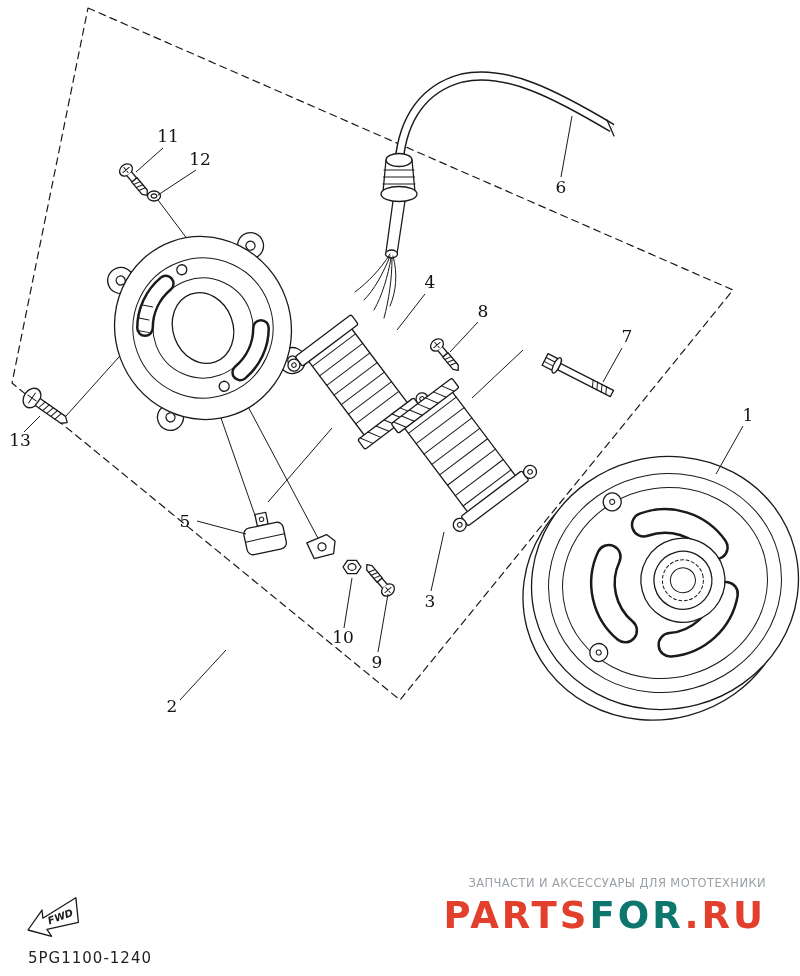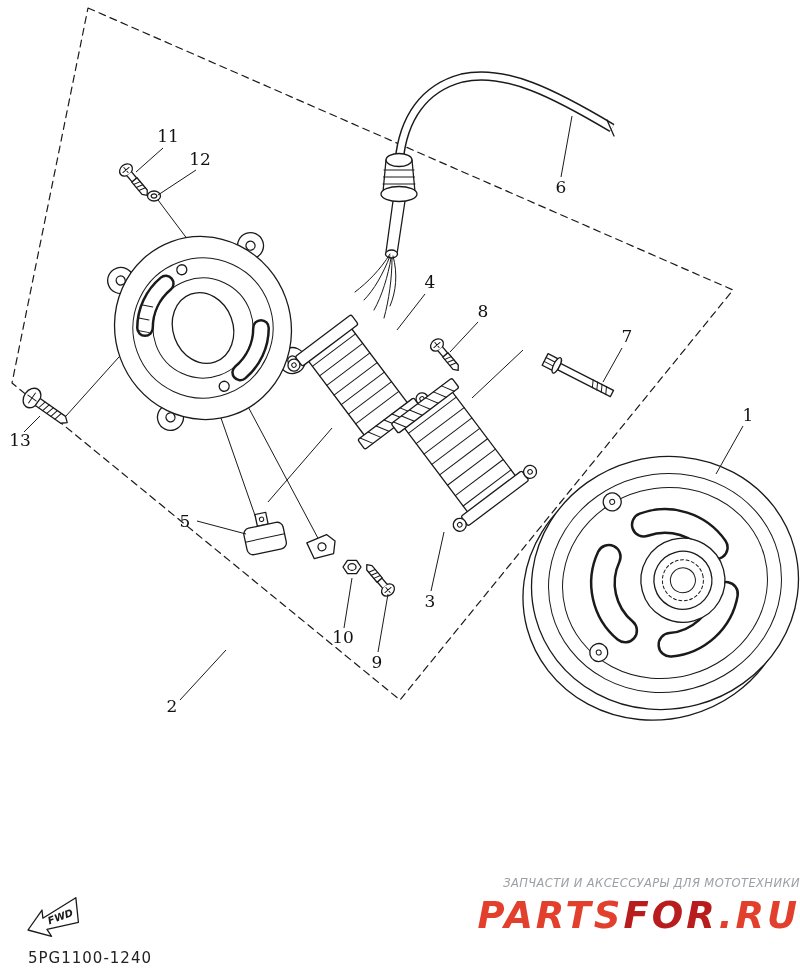--- a/index.html
+++ b/index.html
@@ -15,26 +15,26 @@
   .dash{stroke-dasharray:7 5;stroke-width:1.2;}
   .slot-b{stroke:#1a1a1a;fill:none;stroke-linecap:round;}
   .slot-w{stroke:#ffffff;fill:none;stroke-linecap:round;}
   .tube-b{stroke:#1a1a1a;stroke-width:9.5;fill:none;}
   .tube-w{stroke:#ffffff;stroke-width:6.5;fill:none;}
   .callout{font:17px "DejaVu Serif",serif;fill:#111;text-anchor:middle;}
   .dwg{font:15px "DejaVu Sans",sans-serif;fill:#222;letter-spacing:1px;}
   .fwd-t{font:italic bold 10px "DejaVu Sans",sans-serif;fill:#1a1a1a;text-anchor:middle;}
 
   
-  .watermark{position:absolute;right:0;bottom:42px;text-align:right;font-style:italic;}
+  .watermark{position:absolute;right:34px;bottom:42px;text-align:right;}
   .wm-tagline{color:#9aa0a5;font-size:11.5px;letter-spacing:.4px;margin-bottom:7px;}
   .wm-logo{font-size:37px;font-weight:bold;letter-spacing:3px;line-height:1;
            font-family:"DejaVu Sans",sans-serif;}
   .seg-red{color:#e2402d;margin-top:44px;}
-  .seg-gray{color:#b91c1c;text-align:right;}
+  .seg-gray{color:#0f766e;text-align:right;}
 </style>
 </head>
 <body>
 
 <div class="page">
 
 <svg width="800" height="976" viewBox="0 0 800 976">
   <defs>
     <g id="screw-small">
       <ellipse cx="0" cy="0" rx="7" ry="5.5" class="fw"></ellipse>

